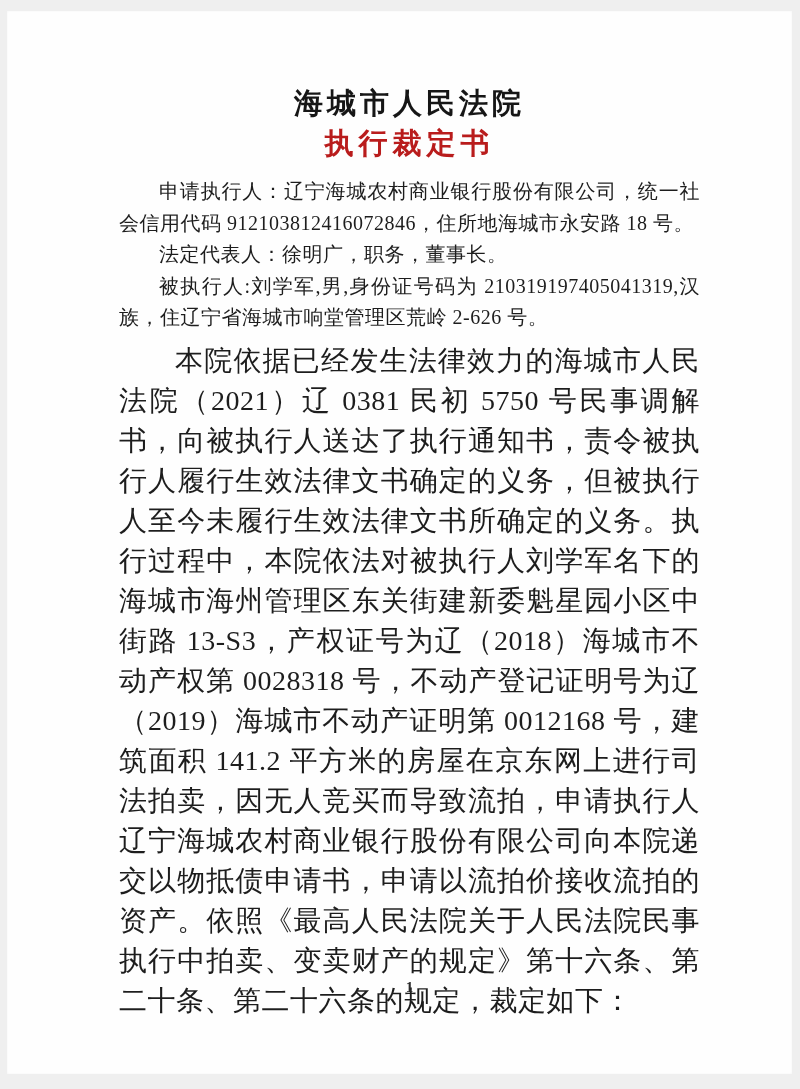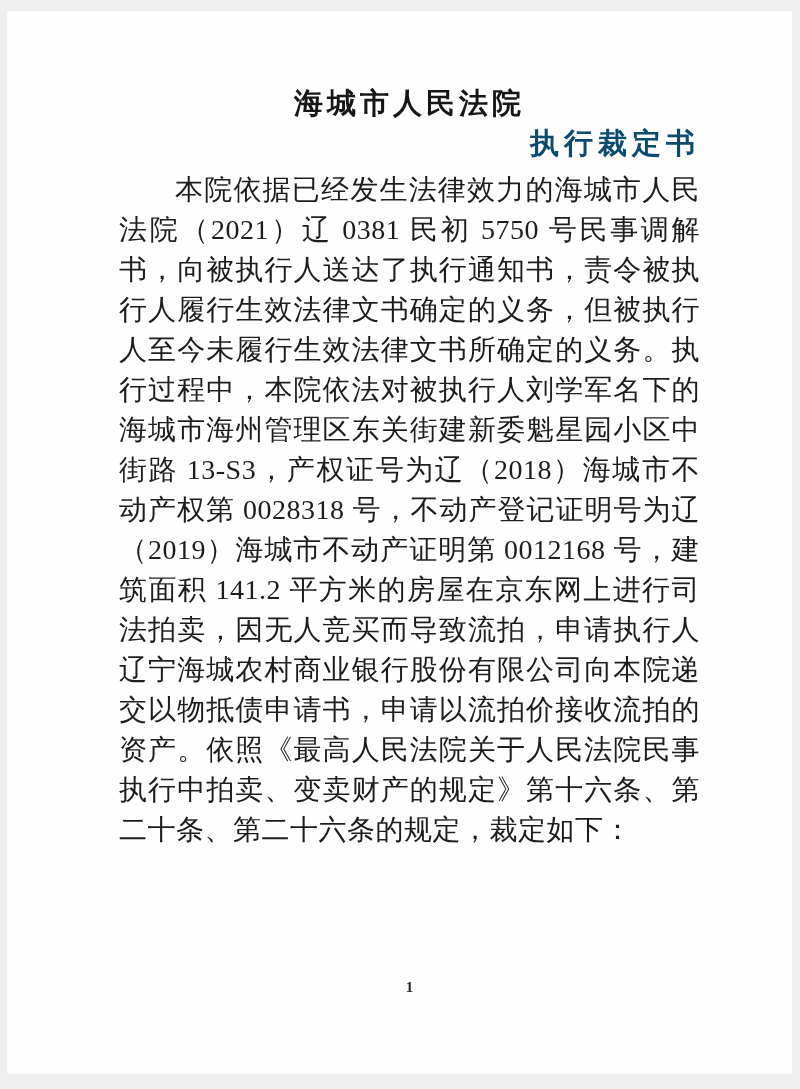--- a/index.html
+++ b/index.html
@@ -35,24 +35,24 @@
     font-weight: 700;
     text-align: center;
     letter-spacing: 4px;
     line-height: 40px;
     color: #161616;
   }
   .doc-title {
     margin: 0;
     font-size: 29px;
     font-weight: 700;
-    text-align: right;
+    text-align: center;
     letter-spacing: 5px;
     line-height: 40px;
-    color: #0c4a6e;
+    color: #b91c1c;
   }
   .case-number {
     margin-top: 32px;
     text-align: right;
     font-size: 20px;
     letter-spacing: 1px;
     line-height: 22px;
   }
   .intro-section {
     margin-top: 13px;
@@ -91,20 +91,25 @@
 <body>
 
 <div class="scan-frame">
   <div class="page">
 
     <h1 class="court-name">海城市人民法院</h1>
 
     <h2 class="doc-title">执行裁定书</h2>
 
 
+    <section class="intro-section">
+      <p>申请执行人：辽宁海城农村商业银行股份有限公司，统一社会信用代码 912103812416072846，住所地海城市永安路 18 号。</p>
+      <p>法定代表人：徐明广，职务，董事长。</p>
+      <p>被执行人:刘学军,男,身份证号码为 210319197405041319,汉族，住辽宁省海城市响堂管理区荒岭 2-626 号。</p>
+    </section>
 
     <section class="ruling-section">
       <p>本院依据已经发生法律效力的海城市人民法院（2021）辽 0381 民初 5750 号民事调解书，向被执行人送达了执行通知书，责令被执行人履行生效法律文书确定的义务，但被执行人至今未履行生效法律文书所确定的义务。执行过程中，本院依法对被执行人刘学军名下的海城市海州管理区东关街建新委魁星园小区中街路 13-S3，产权证号为辽（2018）海城市不动产权第 0028318 号，不动产登记证明号为辽（2019）海城市不动产证明第 0012168 号，建筑面积 141.2 平方米的房屋在京东网上进行司法拍卖，因无人竞买而导致流拍，申请执行人辽宁海城农村商业银行股份有限公司向本院递交以物抵债申请书，申请以流拍价接收流拍的资产。依照《最高人民法院关于人民法院民事执行中拍卖、变卖财产的规定》第十六条、第二十条、第二十六条的规定，裁定如下：</p>
     </section>
 
     <div class="page-number">1</div>
 
   </div>
 </div>
 

